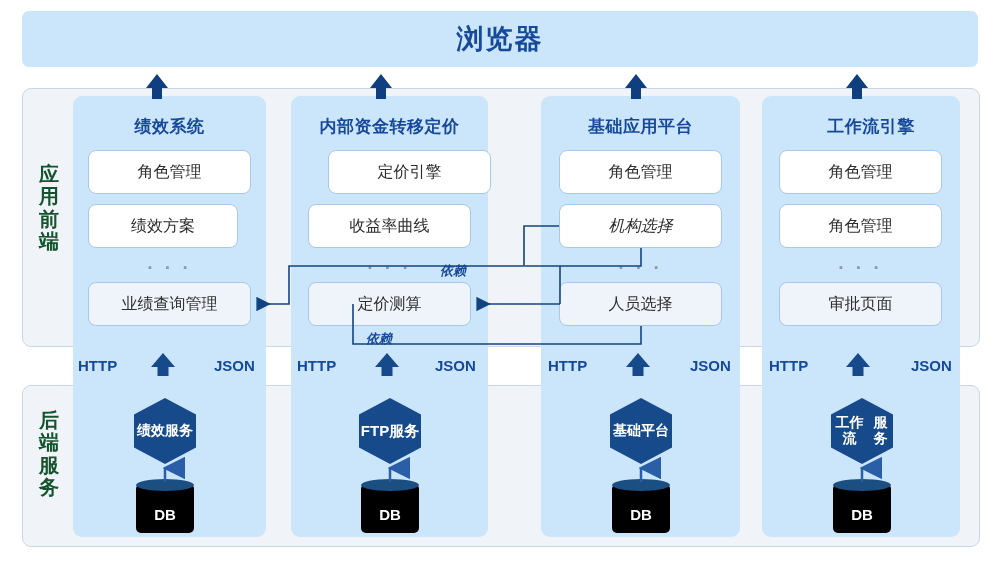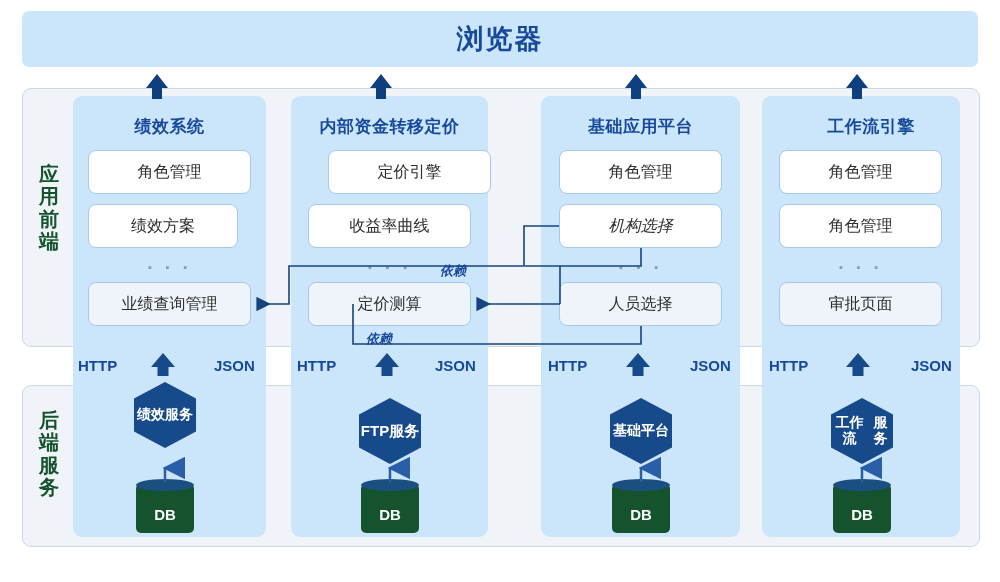--- a/index.html
+++ b/index.html
@@ -82,21 +82,21 @@
     clip-path:polygon(50% 0%,100% 25%,100% 75%,50% 100%,0% 75%,0% 25%);
     display:flex;align-items:center;justify-content:center;
     color:#ffffff;font-size:14px;font-weight:bold;
     text-align:center;line-height:1.12;
   }
   .hex.en{font-size:15px;}
 
   
   .db{
     position:absolute;width:58px;height:48px;
-    background:#14532d;border-radius:4px 4px 5px 5px;
+    background:#000000;border-radius:4px 4px 5px 5px;
     display:flex;align-items:flex-end;justify-content:center;
     color:#ffffff;font-size:15px;font-weight:bold;
     padding-bottom:10px;box-sizing:border-box;
   }
   .db::before{
     content:"";position:absolute;left:0;top:-6px;width:58px;height:12px;
     background:#1b4f82;border-radius:50%;
   }
 
   
@@ -138,21 +138,21 @@
 
   <div class="col-title" style="left:73px;top:115px;width:193px;">绩效系统</div>
   <div class="card" style="left:88px;top:150px;width:163px;">角色管理</div>
   <div class="card" style="left:88px;top:204px;width:150px;">绩效方案</div>
   <div class="ellipsis" style="left:88px;top:258px;width:163px;">· · ·</div>
   <div class="card tinted" style="left:88px;top:282px;width:163px;">业绩查询管理</div>
 
   <div class="proto" style="left:78px;top:357px;">HTTP</div>
   <div class="proto" style="left:214px;top:357px;">JSON</div>
 
-  <div class="hex" style="left:134px;top:382px;">
+  <div class="hex" style="left:134px;top:398px;">
     <span>绩效</span>
       <br>
     <span>服务</span>
   </div>
   <div class="db" style="left:136px;top:485px;">
     <span>DB</span>
   </div>
 
   <div class="col-title" style="left:291px;top:115px;width:197px;">内部资金转移定价</div>
   <div class="card" style="left:308px;top:150px;width:163px;margin-left:20px;">定价引擎</div>

